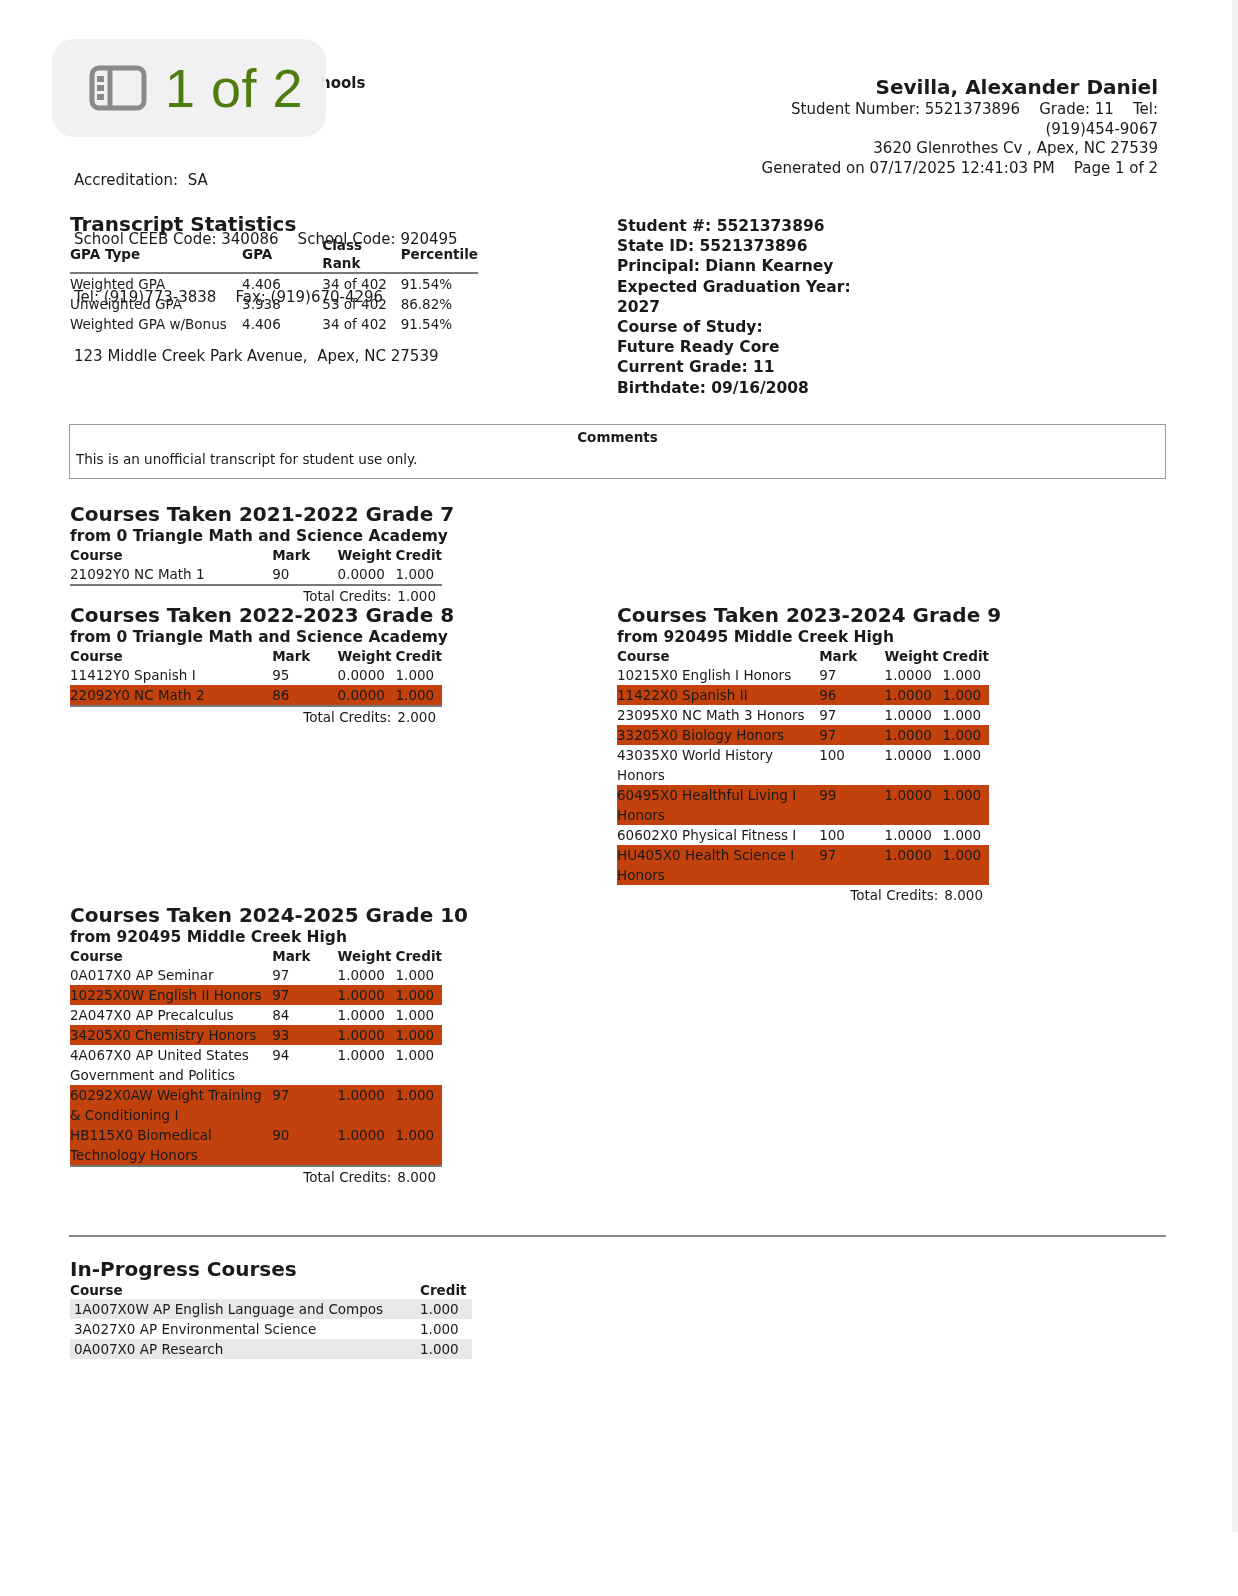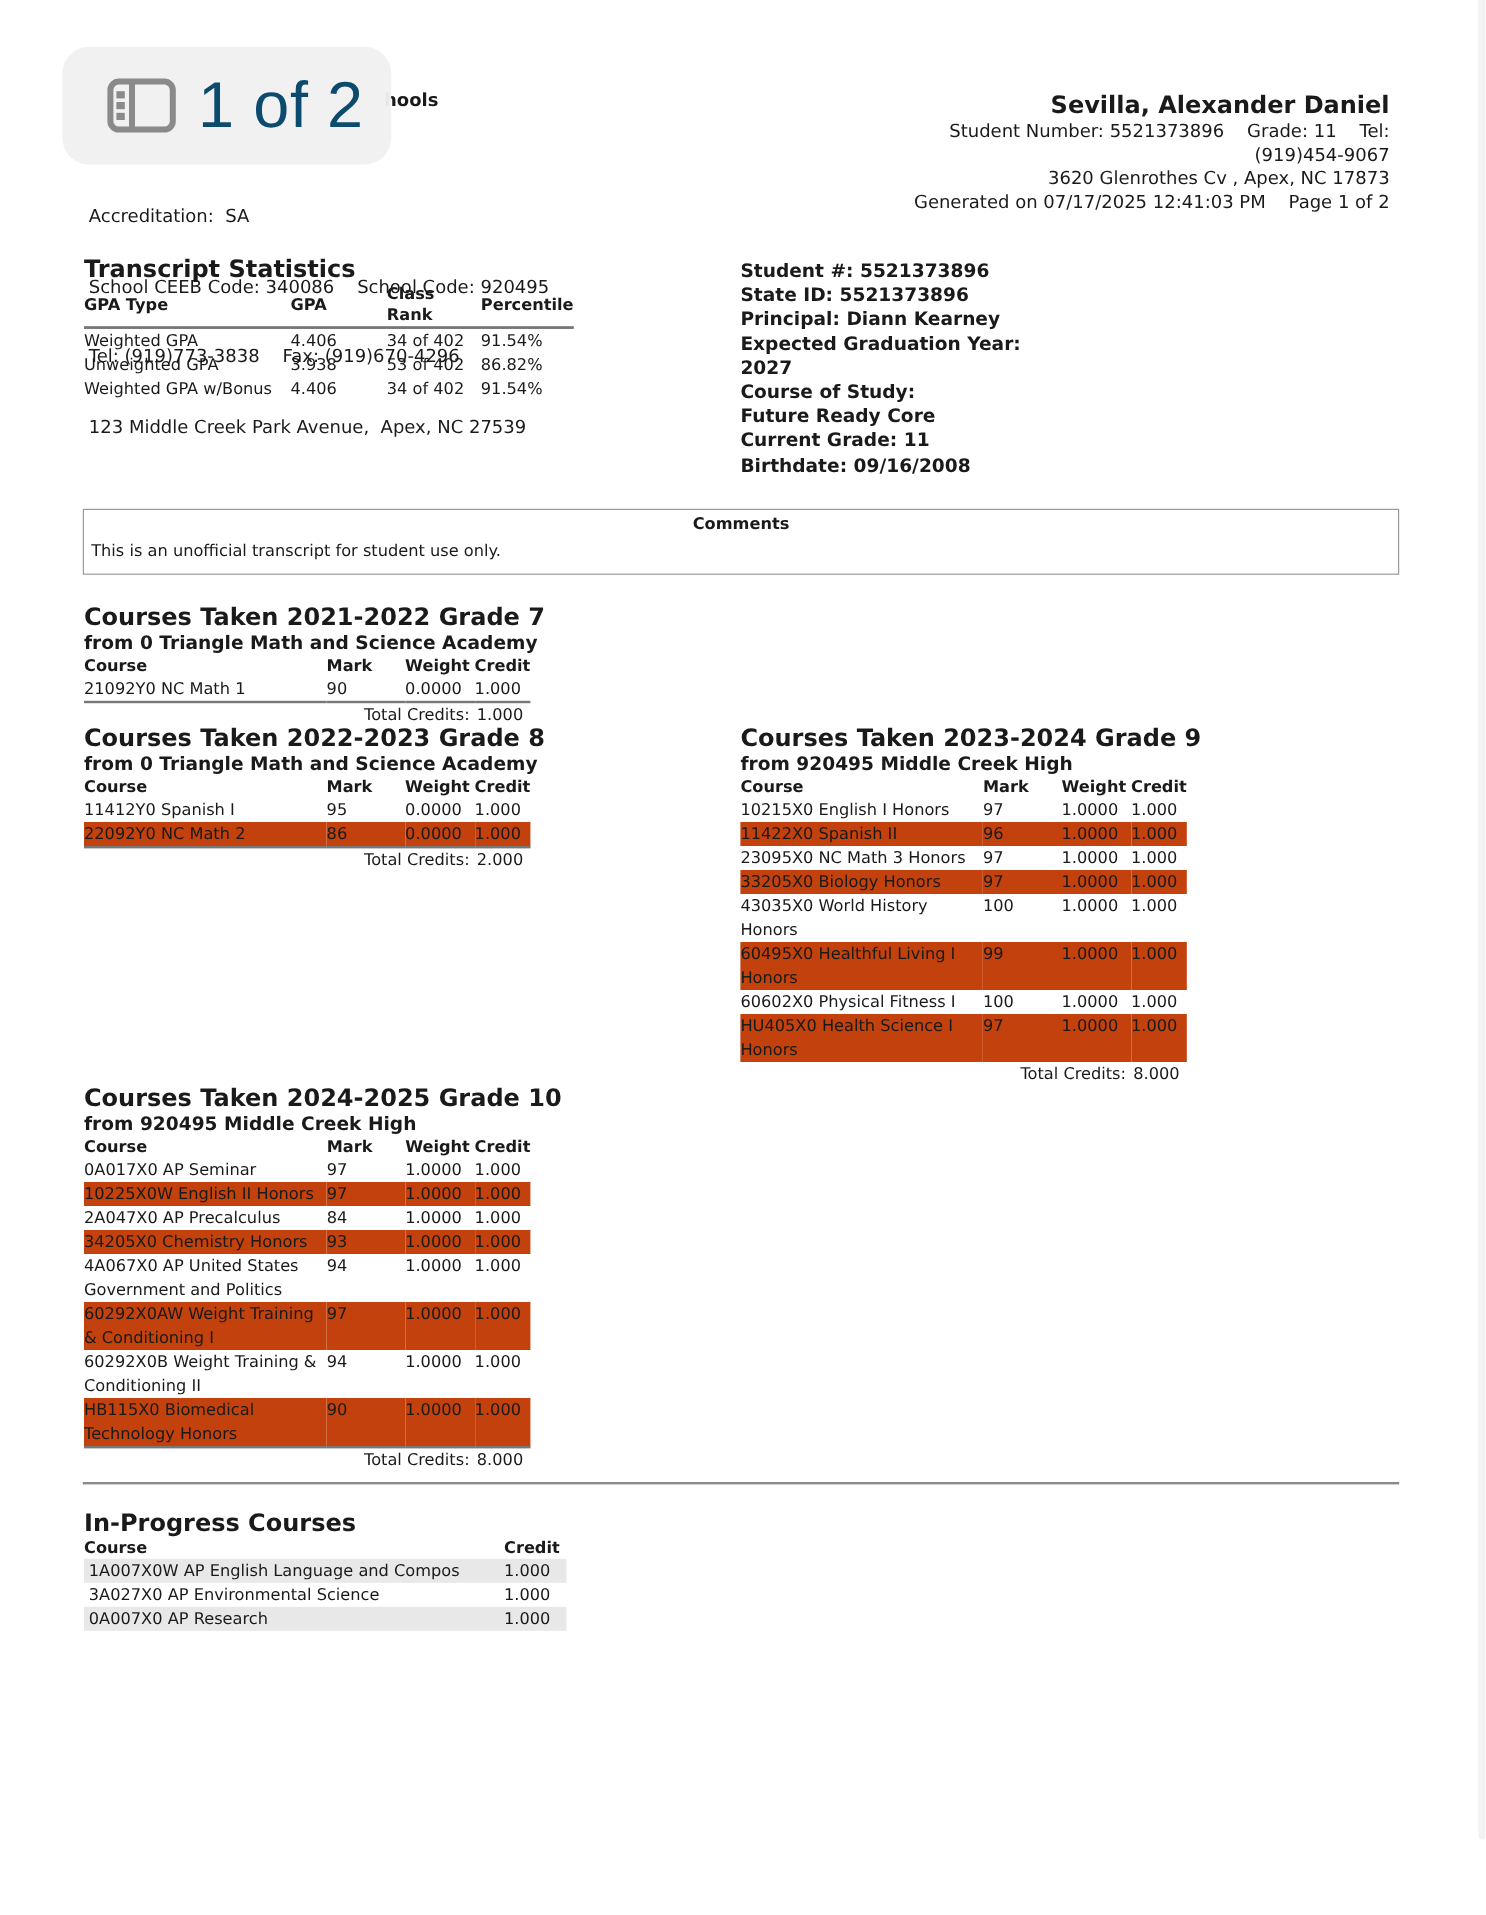--- a/index.html
+++ b/index.html
@@ -12,21 +12,21 @@
     .school-lines { position: absolute; left: 74px; top: 132px; font-size: 15px; line-height: 19.5px; white-space: pre; }
 
     
     .student-head { position: absolute; right: 74px; top: 74px; width: 420px; text-align: right; }
     .student-name { font-weight: bold; font-size: 20px; line-height: 26px; }
     .student-line { font-size: 15px; line-height: 19.5px; white-space: pre-wrap; }
 
     
     .page-indicator { position: absolute; left: 52px; top: 39px; width: 274px; height: 98px; background: rgba(240,240,240,0.96); border-radius: 22px; display: flex; align-items: center; padding-left: 37px; }
     .page-indicator .pi-icon { width: 58px; height: 46px; margin-right: 18px; }
-    .page-indicator .pi-text { font-family: "Liberation Sans", sans-serif; font-size: 54px; color: #0c4a6e; letter-spacing: 0.5px; }
+    .page-indicator .pi-text { font-family: "Liberation Sans", sans-serif; font-size: 54px; color: #4d7c0f; letter-spacing: 0.5px; }
 
     
     .section-title { font-weight: bold; font-size: 20px; line-height: 24px; white-space: nowrap; }
     .sub-title { font-weight: bold; font-size: 15.5px; line-height: 20px; white-space: nowrap; }
     table { border-collapse: collapse; font-size: 13.5px; }
     th { font-weight: bold; text-align: left; font-size: 13.5px; padding: 0; line-height: 18px; }
     td { padding: 0; line-height: 20px; vertical-align: top; }
 
     .stats { position: absolute; left: 70px; top: 212px; }
     .stats table { width: 408px; }
@@ -72,21 +72,21 @@
     <div>Accreditation:  SA</div>
     <div>School CEEB Code: 340086    School Code: 920495</div>
     <div>Tel: (919)773-3838    Fax: (919)670-4296</div>
     <div>123 Middle Creek Park Avenue,  Apex, NC 27539</div>
   </div>
 
   <div class="student-head">
     <div class="student-name">Sevilla, Alexander Daniel</div>
     <div class="student-line">Student Number: 5521373896    Grade: 11    Tel:</div>
     <div class="student-line">(919)454-9067</div>
-    <div class="student-line">3620 Glenrothes Cv , Apex, NC 17873</div>
+    <div class="student-line">3620 Glenrothes Cv , Apex, NC 27539</div>
     <div class="student-line">Generated on 07/17/2025 12:41:03 PM    Page 1 of 2</div>
   </div>
 
   <div class="stats">
     <div class="section-title">Transcript Statistics</div>
     <table>
       <colgroup>
           <col style="width:176px">
           <col style="width:82px">
           <col style="width:80px">
@@ -326,26 +326,20 @@
           <td>94</td>
           <td>1.0000</td>
           <td>1.000</td>
         </tr>
         <tr class="shade">
           <td>60292X0AW Weight Training &amp; Conditioning I</td>
           <td>97</td>
           <td>1.0000</td>
           <td>1.000</td>
         </tr>
-        <tr>
-          <td>60292X0B Weight Training &amp; Conditioning II</td>
-          <td>94</td>
-          <td>1.0000</td>
-          <td>1.000</td>
-        </tr>
         <tr class="shade">
           <td>HB115X0 Biomedical Technology Honors</td>
           <td>90</td>
           <td>1.0000</td>
           <td>1.000</td>
         </tr>
       </tbody>
     </table>
     <div class="total"><span>Total Credits:</span><span>8.000</span></div>
   </div>

